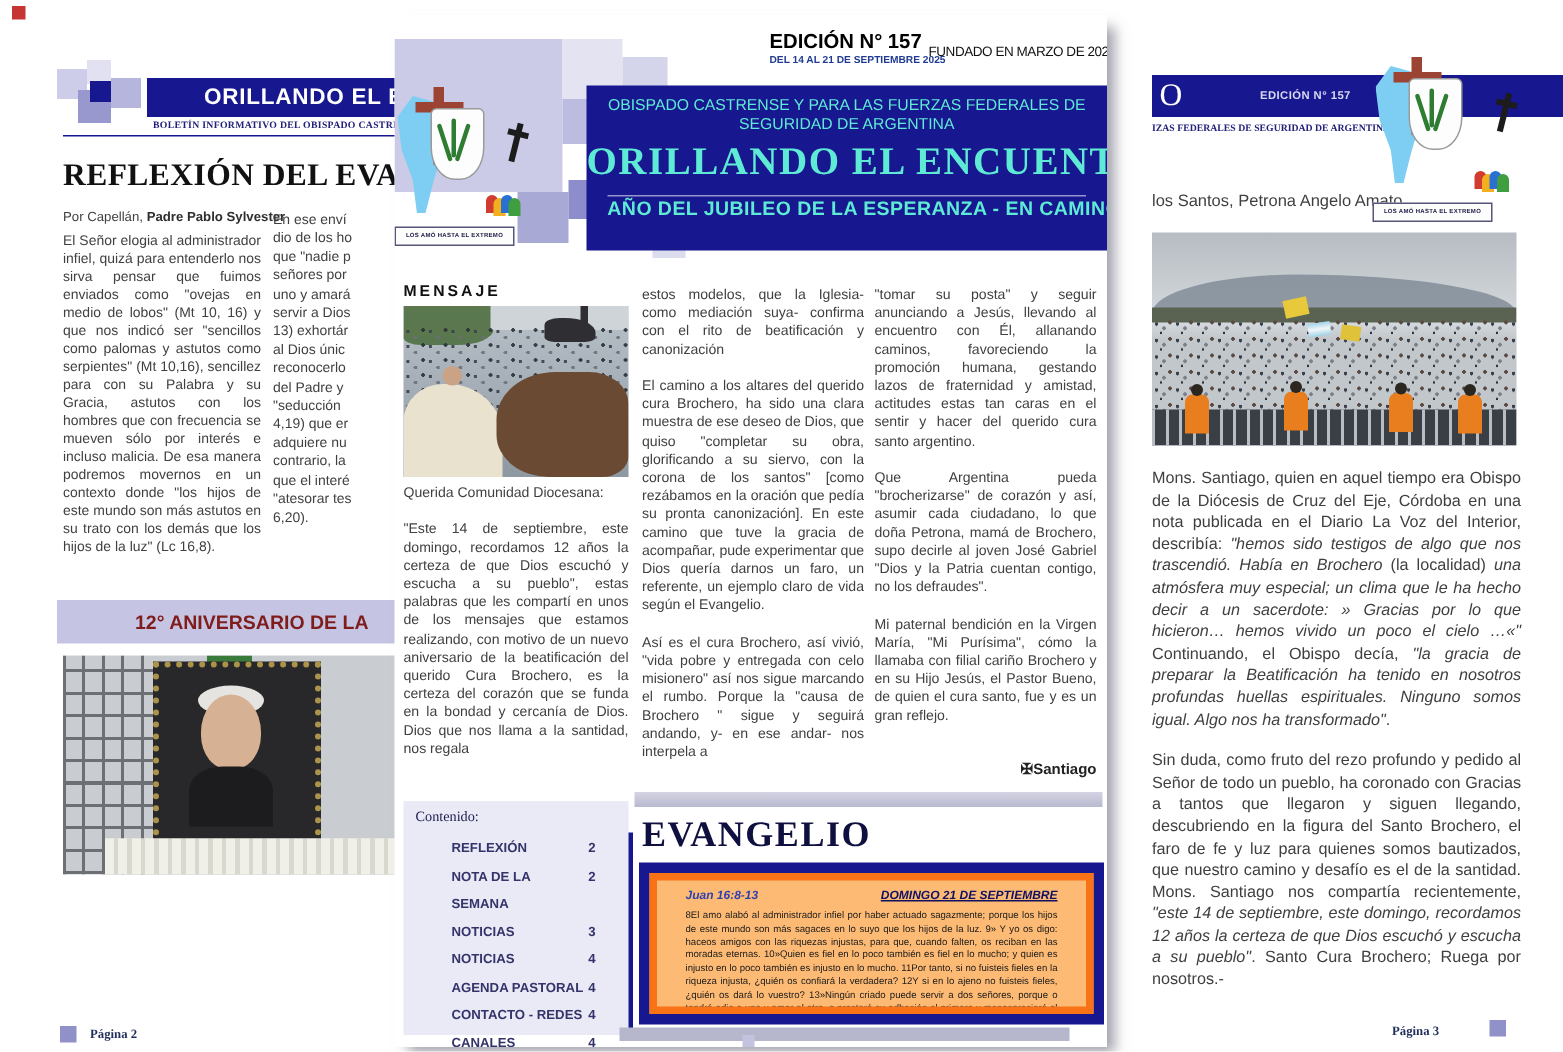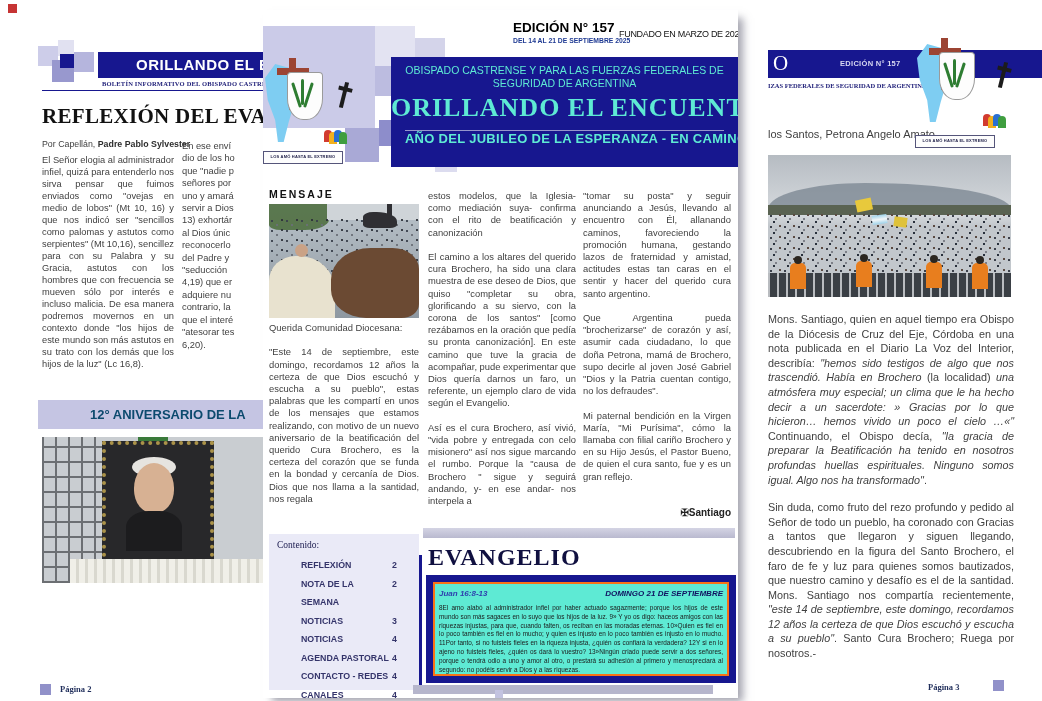--- a/index.html
+++ b/index.html
@@ -19,21 +19,21 @@
           letter-spacing:.5px;line-height:26px;padding-left:38px;white-space:nowrap;}
   #p2-sub{left:72px;top:40px;font-family:"Liberation Serif",serif;font-weight:bold;font-size:6.5px;
           color:#22227a;letter-spacing:.2px;white-space:nowrap;}
   #p2-rule{left:12px;top:50px;width:228px;height:0;border-top:1.5px solid #17178f;}
   #p2-title{left:12px;top:64px;font-family:"Liberation Serif",serif;font-weight:bold;font-size:21px;
             color:#111;white-space:nowrap;letter-spacing:.3px;}
   #p2-byline{left:12px;top:99px;font-size:8.8px;color:#3f3f3f;white-space:nowrap;}
   #p2-byline b{color:#2e2e2e;}
   #p2-col1{left:12px;top:114px;width:132px;font-size:9.3px;line-height:12px;text-align:justify;}
   #p2-col2{left:152px;top:100px;width:100px;font-size:9.3px;line-height:12.4px;white-space:pre;}
-  #p2-annbar{left:8px;top:360px;width:232px;height:29px;background:#c5c5e3;color:#0c4a6e;
+  #p2-annbar{left:8px;top:360px;width:232px;height:29px;background:#c5c5e3;color:#7f1d1d;
              font-weight:bold;font-size:13px;line-height:29px;padding-left:52px;white-space:nowrap;}
   #p2-photo{left:12px;top:397px;width:226px;height:146px;background:#c9cdd1;overflow:hidden;}
   .scaffold{left:0;top:0;width:62px;height:146px;opacity:.8;
      background:repeating-linear-gradient(90deg,#55585c 0 2px,transparent 2px 13px),
                 repeating-linear-gradient(0deg,#55585c 0 2px,transparent 2px 15px);}
   .banner-cloth{left:60px;top:4px;width:104px;height:116px;background:#28282a;border:4px dotted #ab9349;}
   .banner-flag{left:96px;top:0;width:30px;height:10px;background:#3a7a3a;}
   .face{left:92px;top:26px;width:40px;height:50px;border-radius:50% 50% 46% 46%;background:#d7b193;}
   .hair{left:90px;top:20px;width:44px;height:20px;border-radius:50%;background:#e6e4e0;}
   .robe{left:84px;top:74px;width:56px;height:40px;border-radius:40% 40% 0 0;background:#1c1c1e;}
@@ -104,25 +104,25 @@
   .toc-row{display:flex;justify-content:space-between;font-weight:bold;font-size:8.8px;
            color:#34346a;line-height:18.5px;padding-right:14px;margin-left:24px;}
   #p1-vline{left:156px;top:545px;width:3px;height:135px;background:#17178f;}
   #p1-col2{left:165px;top:180px;width:148px;font-size:9.4px;line-height:12.2px;text-align:justify;white-space:pre-line;}
   #p1-col3{left:320px;top:180px;width:148px;font-size:9.4px;line-height:12.2px;text-align:justify;white-space:pre-line;}
   #p1-signature{left:320px;top:497px;width:148px;text-align:right;font-weight:bold;font-size:10px;color:#222;}
   #p1-band{left:160px;top:518px;width:312px;height:10px;background:linear-gradient(#d4d4e4,#b9b9cf);}
   #p1-evangelio-h{left:165px;top:534px;font-family:"Liberation Serif",serif;font-weight:bold;
                   font-size:24px;color:#101040;letter-spacing:1px;}
   #p1-evbox{left:163px;top:565px;width:310px;height:108px;background:#17178f;padding:7px;box-sizing:border-box;}
-  #p1-evinner{width:100%;height:100%;background:#5eead4;border:2px solid #f97316;box-sizing:border-box;
-              padding:5px 4px;overflow:hidden;}
+  #p1-evinner{width:100%;height:100%;background:#fdba74;border:5px solid #f97316;box-sizing:border-box;
+              padding:5px 19px;overflow:hidden;}
   #p1-evrow{display:flex;justify-content:space-between;font-size:8px;font-style:italic;font-weight:bold;}
   #p1-evref{color:#2f3fae;}
-  #p1-evdate{color:#101060;}
+  #p1-evdate{color:#101060;text-decoration:underline;}
   #p1-evbody{margin-top:6px;font-size:6.4px;line-height:8.8px;text-align:justify;color:#1a1a1a;}
   #p1-shadow{left:150px;top:675px;width:300px;height:9px;background:#b6b6cc;}
   #p1-footsq{left:232px;top:680px;width:8px;height:8px;background:#c3c3e0;}
 
   
   #page3{left:763px;top:30px;width:279px;height:665px;z-index:1;}
   #p3-bar{left:5px;top:20px;width:274px;height:28px;}
   #p3-O{position:absolute;left:5px;top:1px;color:#fff;font-family:"Liberation Serif",serif;font-size:21px;}
   #p3-edition{position:absolute;left:72px;top:9px;color:#d9d9f2;font-weight:bold;font-size:7.5px;letter-spacing:.3px;}
   #p3-sub{left:5px;top:52px;font-family:"Liberation Serif",serif;font-weight:bold;font-size:6.5px;

